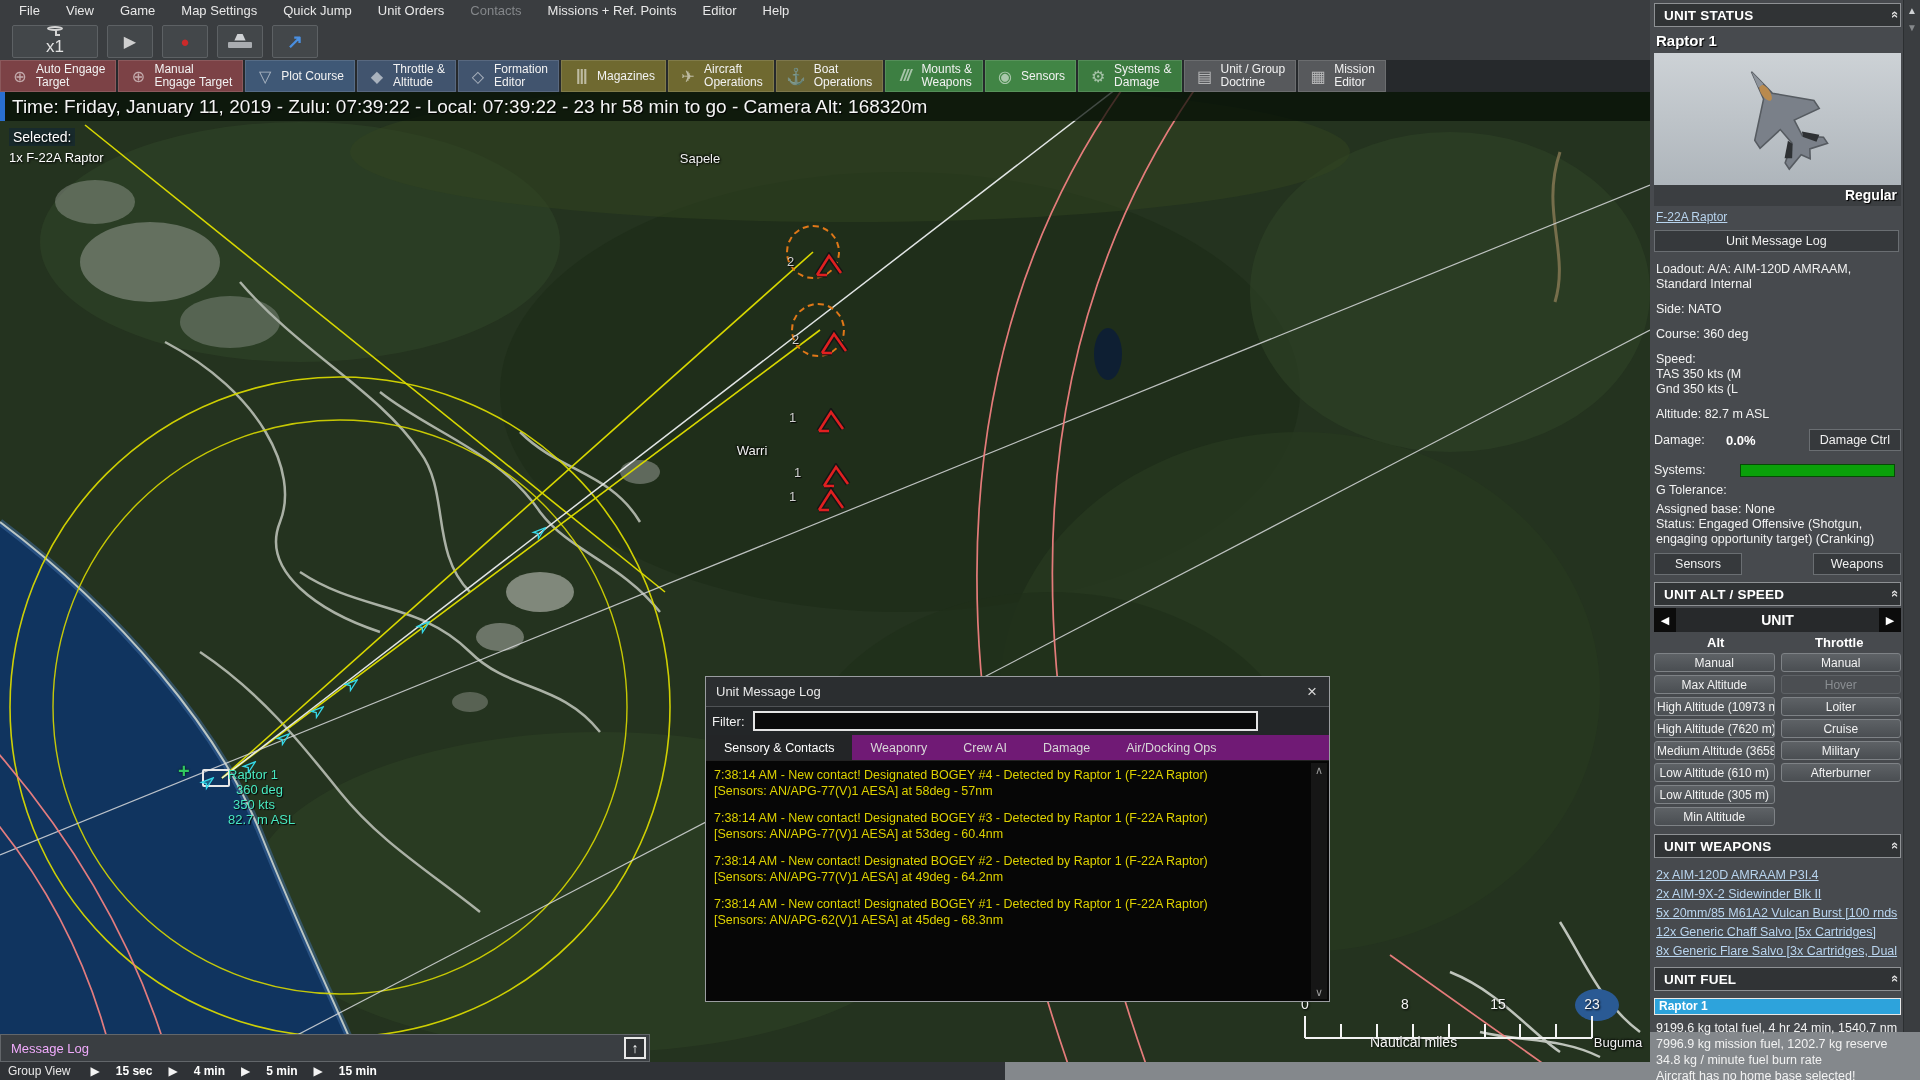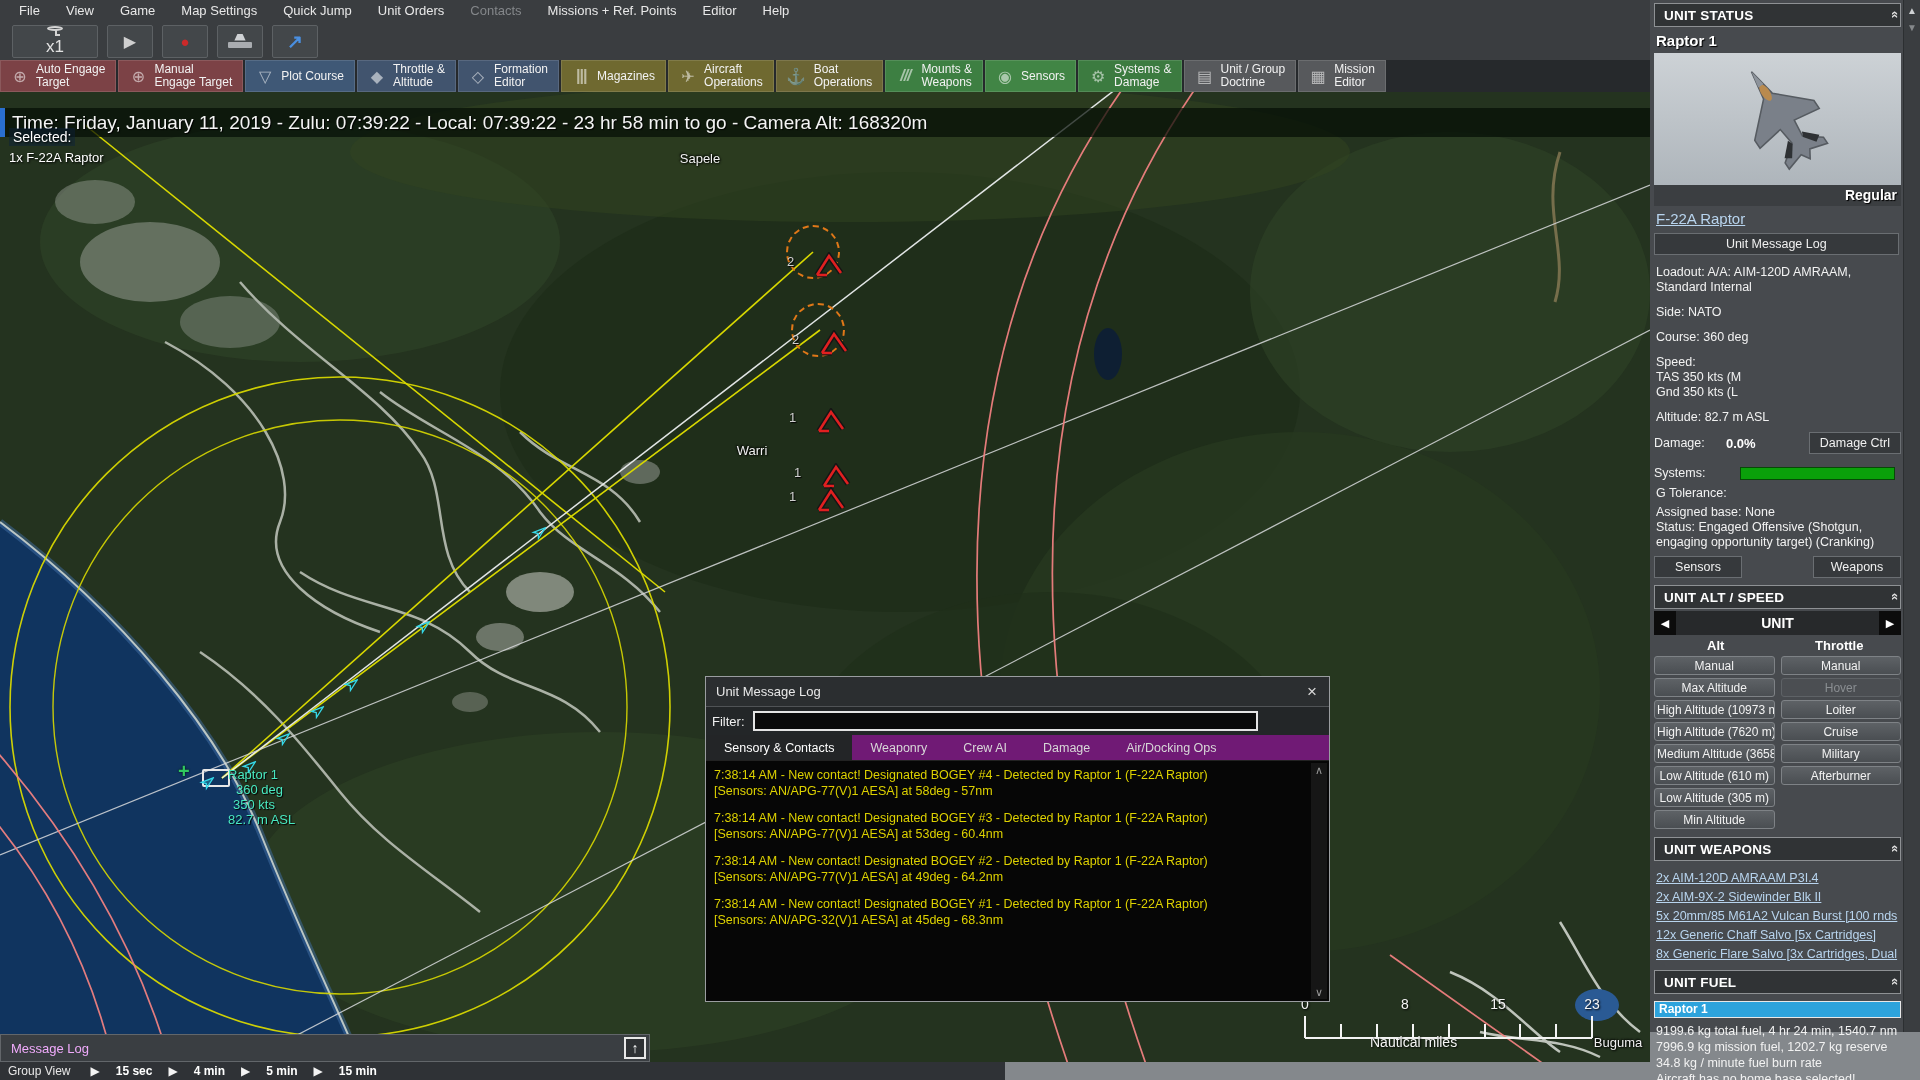--- a/index.html
+++ b/index.html
@@ -35,21 +35,21 @@
   #toolbar{position:absolute;left:0;top:60px;width:1650px;height:32px;background:#26292c;z-index:30;
     display:flex;gap:2px;}
   .tb{height:32px;display:flex;align-items:center;gap:7px;padding:0 10px;border:1px solid rgba(255,255,255,0.12);}
   .tb-icon{font-size:16px;color:rgba(255,255,255,0.55);min-width:18px;text-align:center;font-style:normal;}
   .tb-icon.slash{font-style:italic;font-weight:bold;letter-spacing:-1px;}
   .tb-label{color:#f2f2f2;font-size:12px;line-height:13px;text-align:left;white-space:nowrap;}
 
   
   #map{position:absolute;left:0;top:92px;width:1650px;height:970px;overflow:hidden;background:#24331f;z-index:1;}
   #map svg{position:absolute;left:0;top:0;}
-  #timebar{position:absolute;left:0;top:16px;width:100%;height:29px;background:rgba(4,14,6,0.72);
+  #timebar{position:absolute;left:0;top:0;width:100%;height:29px;background:rgba(4,14,6,0.72);
     display:flex;align-items:center;z-index:8;}
   #timebar .blue-edge{width:5px;height:100%;background:#2a6fd0;}
   #timebar .tb-text{color:#f4f4f4;font-size:19px;padding-left:7px;text-shadow:1px 1px 1px #000;white-space:nowrap;}
   #selblock{position:absolute;left:9px;top:36px;z-index:8;color:#fff;text-shadow:1px 1px 2px #000;}
   #selblock .sel-l1{font-size:14px;background:rgba(10,30,60,0.45);display:inline-block;padding:1px 4px;}
   #selblock .sel-l2{font-size:13px;margin-top:4px;}
   .map-label{position:absolute;color:#f0f0f0;font-size:13px;text-shadow:1px 1px 2px #000,-1px -1px 2px #000;
     transform:translate(-50%,-50%);z-index:5;}
   .contact{position:absolute;z-index:6;transform:translate(-50%,-50%);}
   .contact .cnt{position:absolute;left:-26px;top:2px;color:#cfcfcf;font-size:13px;text-shadow:1px 1px 1px #000;}
@@ -109,21 +109,21 @@
   #scrollstrip .up{color:#cfd2d4;font-size:10px;display:block;margin-top:5px;}
   #scrollstrip .dn{color:#85888b;font-size:10px;display:block;margin-top:6px;}
   #panel-inner{position:absolute;left:4px;top:0;right:19px;}
   .phdr{height:24px;background:#303335;border:1px solid #8e9194;display:flex;align-items:center;margin-top:3px;}
   .phdr .ht{color:#fff;font-size:13.5px;font-weight:bold;padding-left:9px;flex:1;letter-spacing:.2px;}
   .phdr .collapse{color:#e0e0e0;font-size:13px;font-weight:bold;transform:rotate(90deg);padding-right:2px;}
   .unit-name{color:#fff;font-size:15px;font-weight:bold;margin:5px 0 4px 2px;text-shadow:1px 1px 1px #000;}
   #photo{width:100%;height:132px;background:linear-gradient(#cdd2d6,#aeb5bb);position:relative;overflow:hidden;}
   .regular{height:21px;background:#3b3e41;color:#fff;font-weight:bold;font-size:14px;text-align:right;
     padding:2px 4px 0 0;text-shadow:1px 1px 1px #000;}
-  .type-link{color:#b8d4ee;text-decoration:underline;font-size:15px;margin:4px 0 0 2px;display:inline-block;}
+  .type-link{color:#b8d4ee;text-decoration:underline;font-size:12px;margin:4px 0 0 2px;display:inline-block;}
   .uml-btn{display:block;width:99%;height:22px;margin-top:5px;background:#36393c;border:1px solid #6a6e72;
     color:#f0f0f0;font-size:12.5px;font-family:"Liberation Sans",sans-serif;}
   .ptxt{color:#f2f2f2;font-size:12.5px;line-height:15px;margin:0 0 0 2px;}
   .mt6{margin-top:6px;} .mt10{margin-top:10px;}
   .dmg-row{display:flex;align-items:center;margin-top:7px;}
   .dmg-row .l{color:#f2f2f2;font-size:12.5px;width:72px;}
   .dmg-row .v{color:#fff;font-size:13px;font-weight:bold;flex:1;}
   .sm-btn{height:22px;background:#36393c;border:1px solid #6a6e72;color:#f0f0f0;font-size:12.5px;
     padding:0 10px;font-family:"Liberation Sans",sans-serif;}
   .sys-row{display:flex;align-items:center;margin-top:12px;}
@@ -465,21 +465,21 @@
         <div class="msg">
           <div>7:38:14 AM - New contact! Designated BOGEY #3 - Detected by Raptor 1 (F-22A Raptor)</div>
           <div>[Sensors: AN/APG-77(V)1 AESA] at 53deg - 60.4nm</div>
         </div>
         <div class="msg">
           <div>7:38:14 AM - New contact! Designated BOGEY #2 - Detected by Raptor 1 (F-22A Raptor)</div>
           <div>[Sensors: AN/APG-77(V)1 AESA] at 49deg - 64.2nm</div>
         </div>
         <div class="msg">
           <div>7:38:14 AM - New contact! Designated BOGEY #1 - Detected by Raptor 1 (F-22A Raptor)</div>
-          <div>[Sensors: AN/APG-32(V)1 AESA] at 45deg - 68.3nm</div>
+          <div>[Sensors: AN/APG-62(V)1 AESA] at 45deg - 68.3nm</div>
         </div>
       </div>
     <div id="dlg-scroll">
       <span>∧</span>
       <span>∨</span>
     </div>
   </div>
 </div>
 
 <div id="msglogbar">

